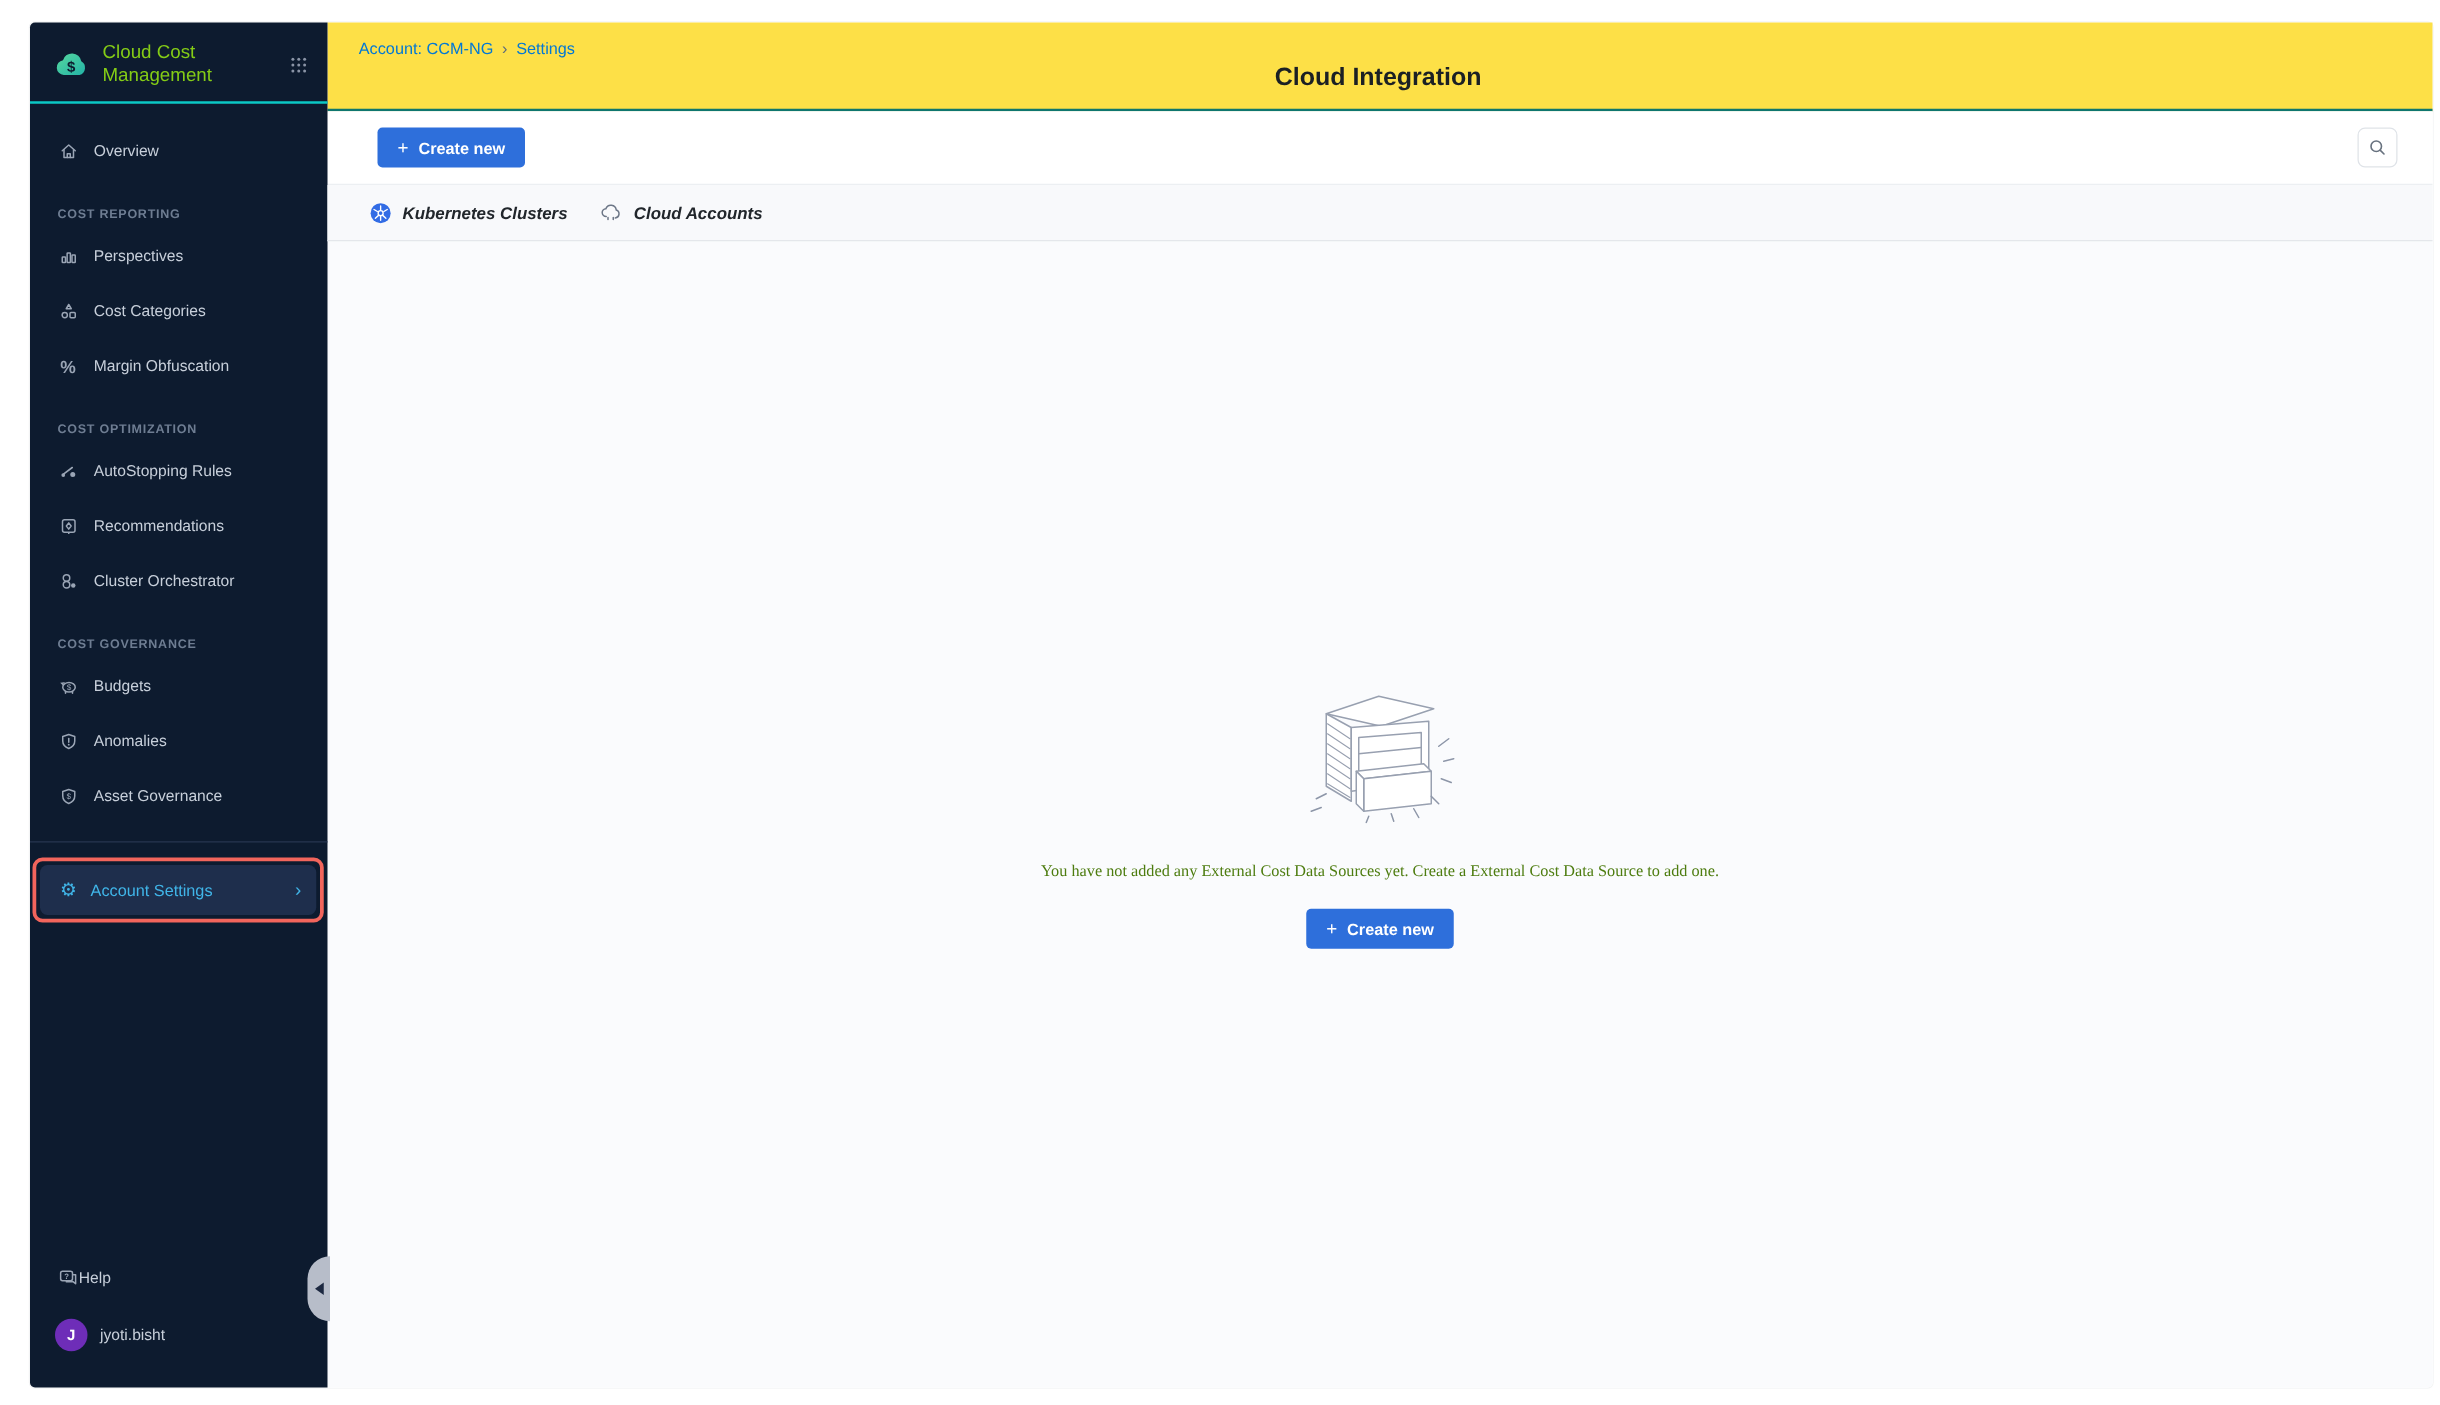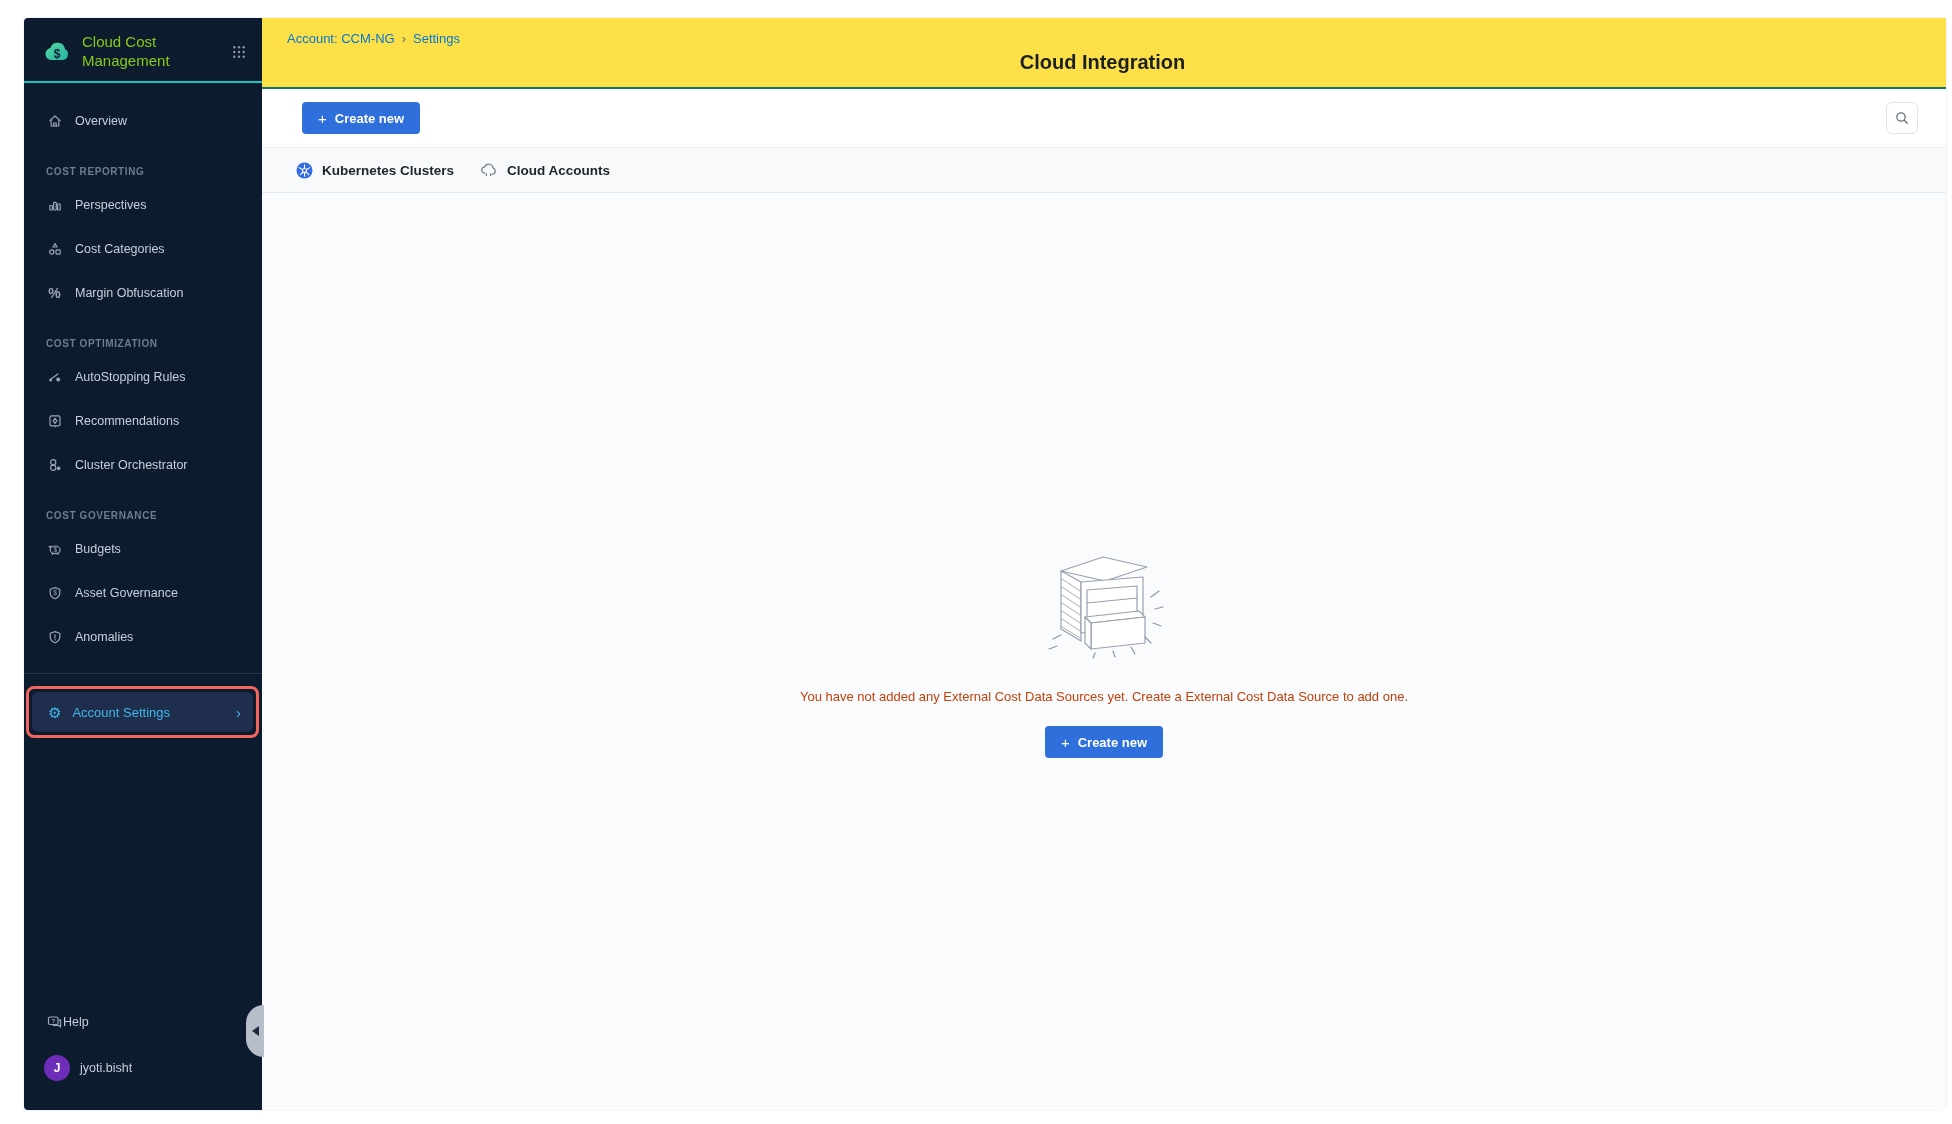--- a/index.html
+++ b/index.html
@@ -47,30 +47,30 @@
   .page-title { margin-top:5px; font-size:20px; font-weight:700; color:#1b2024; }
   .toolbar { height:59px; display:flex; align-items:center; padding:0 28px 0 40px; background:#fff;
              border-bottom:1px solid #eceff2; }
   .btn-primary { display:inline-flex; align-items:center; gap:8px; height:32px; padding:0 16px;
              background:#2e6fdb; color:#fff; border:none; border-radius:4px; font-size:13px; font-weight:700;
              font-family:"Liberation Sans", sans-serif; cursor:pointer; }
   .btn-plus { font-size:15px; font-weight:400; line-height:1; }
   .search-btn { margin-left:auto; width:32px; height:32px; background:#fff; border:1px solid #dfe3e8;
              border-radius:6px; display:flex; align-items:center; justify-content:center; cursor:pointer; }
   .tabbar { position:relative; height:45px; background:#f8f9fb; border-bottom:1px solid #e4e7eb;
-            display:flex; align-items:center; padding-left:34px; }
+            display:flex; align-items:center; padding-left:34px;font-style:italic; }
   .tab { display:flex; align-items:center; gap:9px; font-size:13.5px; font-weight:700; color:#21262b;
          margin-right:26px; cursor:pointer; white-space:nowrap; }
   .tab-ext-wrap { position:relative; align-self:flex-start; margin-top:-3px; height:57px;
          border:3px solid #f2655c; display:flex; align-items:center; padding:0 16px; z-index:5; }
   .tab-ext-wrap .tab { margin-right:0; }
   .active-underline { position:absolute; left:3px; right:3px; top:45px; height:3px; background:#2e6fdb; }
   .content { flex:1; background:#fafbfd; display:flex; flex-direction:column; align-items:center; border-radius:0 0 4px 0; }
   .empty { margin-top:352px; text-align:center; display:flex; flex-direction:column; align-items:center; }
-  .empty-msg { margin-top:30px; font-size:13px; color:#c2410c; }
+  .empty-msg { margin-top:30px; font-size:13px; color:#4d7c0f;font-family:Liberation Serif, serif; }
   .empty .btn-primary { margin-top:22px; }
   svg { display:block; }
 </style>
 </head>
 <body>
 
 <div class="app">
 
   <aside class="sidebar">
     <div class="brand">
@@ -183,36 +183,36 @@
             <ellipse cx="8.2" cy="8.8" rx="5" ry="3.8"></ellipse>
               <path d="M3.6 6.8 2.4 5.6l1.8-.3"></path>
               <path d="M5.4 12.4v1.1M11 12.4v1.1"></path>
             <text x="8.2" y="11" text-anchor="middle" font-size="6.5" fill="currentColor" stroke="none">$</text>
           </svg>
         </span>
         <span class="nlabel">Budgets</span>
       </div>
       <div class="nav-item">
         <span class="nicon">
-          <svg width="16" height="16" viewBox="0 0 16 16" fill="none" stroke="currentColor" stroke-width="1.2" stroke-linejoin="round">
-            <path d="M8 2.6 12.8 4.2v3.6c0 3-1.9 4.9-4.8 6-2.9-1.1-4.8-3-4.8-6V4.2z"></path>
-            <text x="8" y="10.4" text-anchor="middle" font-size="6.5" fill="currentColor" stroke="none">$</text>
-          </svg>
-        </span>
-        <span class="nlabel">Asset Governance</span>
-      </div>
-      <div class="nav-item">
-        <span class="nicon">
           <svg width="16" height="16" viewBox="0 0 16 16" fill="none" stroke="currentColor" stroke-width="1.2" stroke-linecap="round" stroke-linejoin="round">
             <path d="M8 2.6 12.8 4.2v3.6c0 3-1.9 4.9-4.8 6-2.9-1.1-4.8-3-4.8-6V4.2z"></path>
             <path d="M8 5.8v3"></path>
               <circle cx="8" cy="10.7" r=".75" fill="currentColor" stroke="none"></circle>
           </svg>
         </span>
         <span class="nlabel">Anomalies</span>
+      </div>
+      <div class="nav-item">
+        <span class="nicon">
+          <svg width="16" height="16" viewBox="0 0 16 16" fill="none" stroke="currentColor" stroke-width="1.2" stroke-linejoin="round">
+            <path d="M8 2.6 12.8 4.2v3.6c0 3-1.9 4.9-4.8 6-2.9-1.1-4.8-3-4.8-6V4.2z"></path>
+            <text x="8" y="10.4" text-anchor="middle" font-size="6.5" fill="currentColor" stroke="none">$</text>
+          </svg>
+        </span>
+        <span class="nlabel">Asset Governance</span>
       </div>
 
       <div class="side-divider"></div>
 
       <div class="red-box-side">
         <div class="acct-row">
           <span class="acct-gear">⚙</span>
           <span class="nlabel">Account Settings</span>
           <span class="acct-chev">›</span>
         </div>

